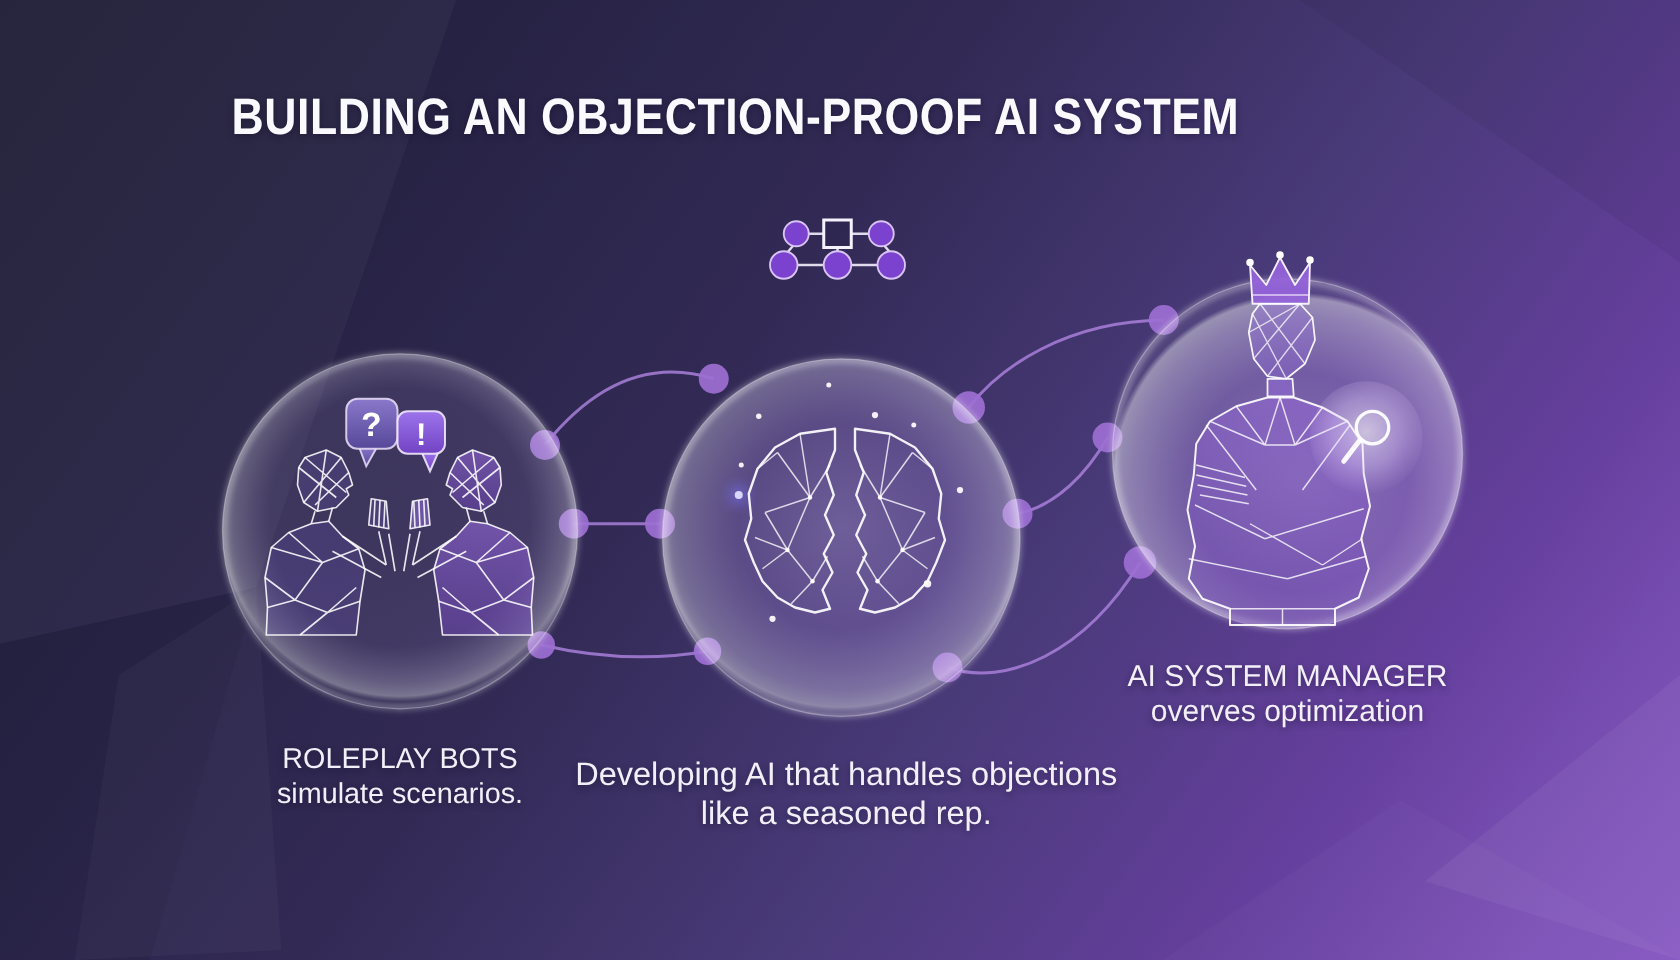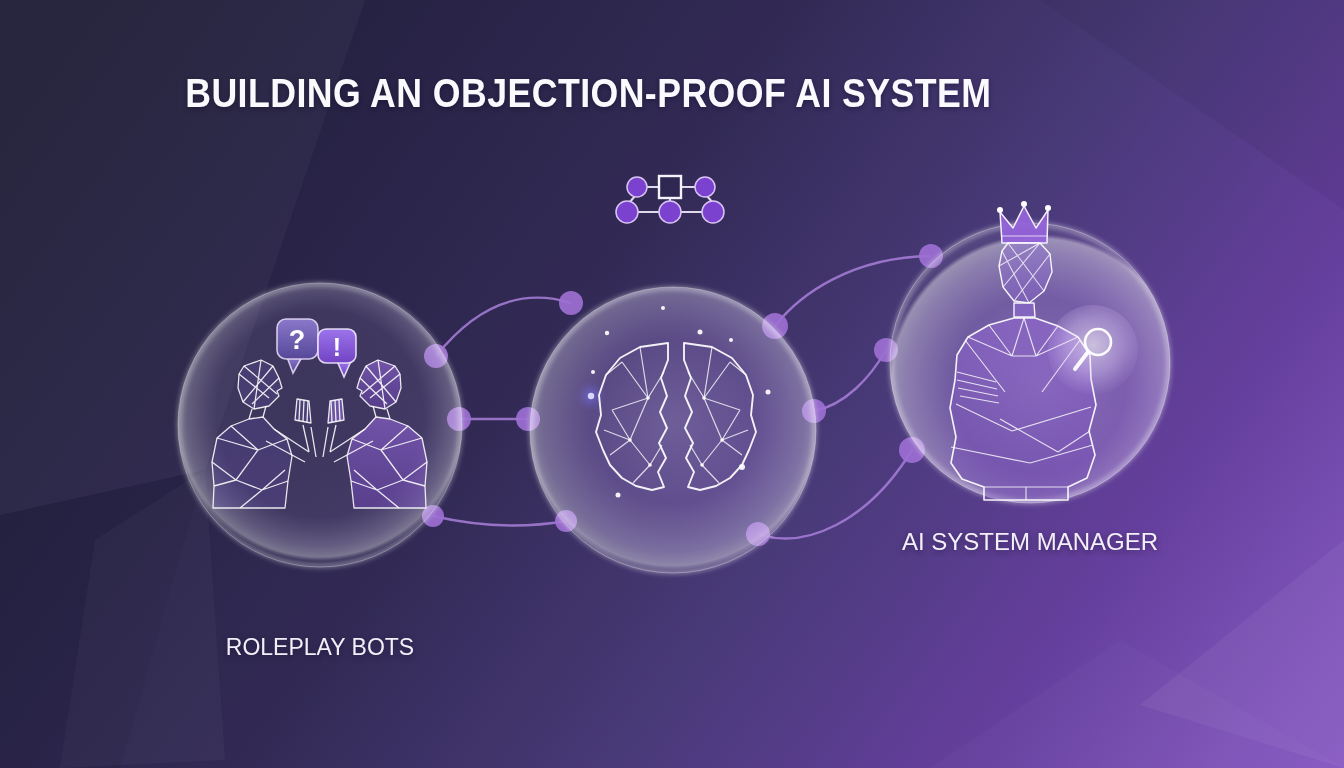--- a/index.html
+++ b/index.html
@@ -6,21 +6,21 @@
   .stage{
     position:relative;width:1344px;height:768px;overflow:hidden;
     background:linear-gradient(126deg,#201e36 0%,#262243 20%,#322a55 42%,#493a79 62%,#653f9d 80%,#7d52b8 93%,#8658c1 100%);
     font-family:"Liberation Sans","DejaVu Sans",sans-serif;
   }
   .stage svg.art{position:absolute;left:0;top:0;}
   .txt{position:absolute;color:#f2eff8;text-align:center;text-shadow:0 2px 6px rgba(18,10,40,.45);}
   .title{top:70px;left:0;width:1176px;font-size:41px;font-weight:700;letter-spacing:.5px;color:#faf9fd;}
   .title span{display:inline-block;transform:scaleX(.87);transform-origin:center;white-space:nowrap;}
   .proc-caption{top:223px;left:512px;width:320px;font-size:17px;font-weight:400;color:#f5f2fb;}
-  .cap-left{top:592px;left:150px;width:340px;font-size:23px;line-height:28px;font-weight:400;margin-top:41px;}
+  .cap-left{top:592px;left:150px;width:340px;font-size:23px;line-height:28px;font-weight:400;}
   .cap-mid{top:604px;left:407px;width:540px;font-size:26px;line-height:31px;font-weight:400;}
   .cap-right{top:528px;left:870px;width:320px;font-size:24px;line-height:28px;font-weight:400;}
 </style>
 </head>
 <body>
 
 <div class="stage">
 
   <svg class="art" width="1344" height="768" viewBox="0 0 1344 768">
     <defs>
@@ -235,20 +235,26 @@
         <line x1="1088" y1="352" x2="1075" y2="369" stroke="#ffffff" stroke-opacity="0.95" stroke-width="4" stroke-linecap="round"></line>
       </g>
     </g>
   </svg>
 
   <div class="txt title"><span>BUILDING AN OBJECTION-PROOF AI SYSTEM</span></div>
 
 
   <div class="txt cap-left">
     <div>ROLEPLAY BOTS</div>
+    <div>simulate scenarios.</div>
   </div>
 
+  <div class="txt cap-mid">
+    <div>Developing AI that handles objections</div>
+    <div>like a seasoned rep.</div>
+  </div>
 
   <div class="txt cap-right">
     <div>AI SYSTEM MANAGER</div>
+    <div>overves optimization</div>
   </div>
 
 </div>
 
 </body></html>

